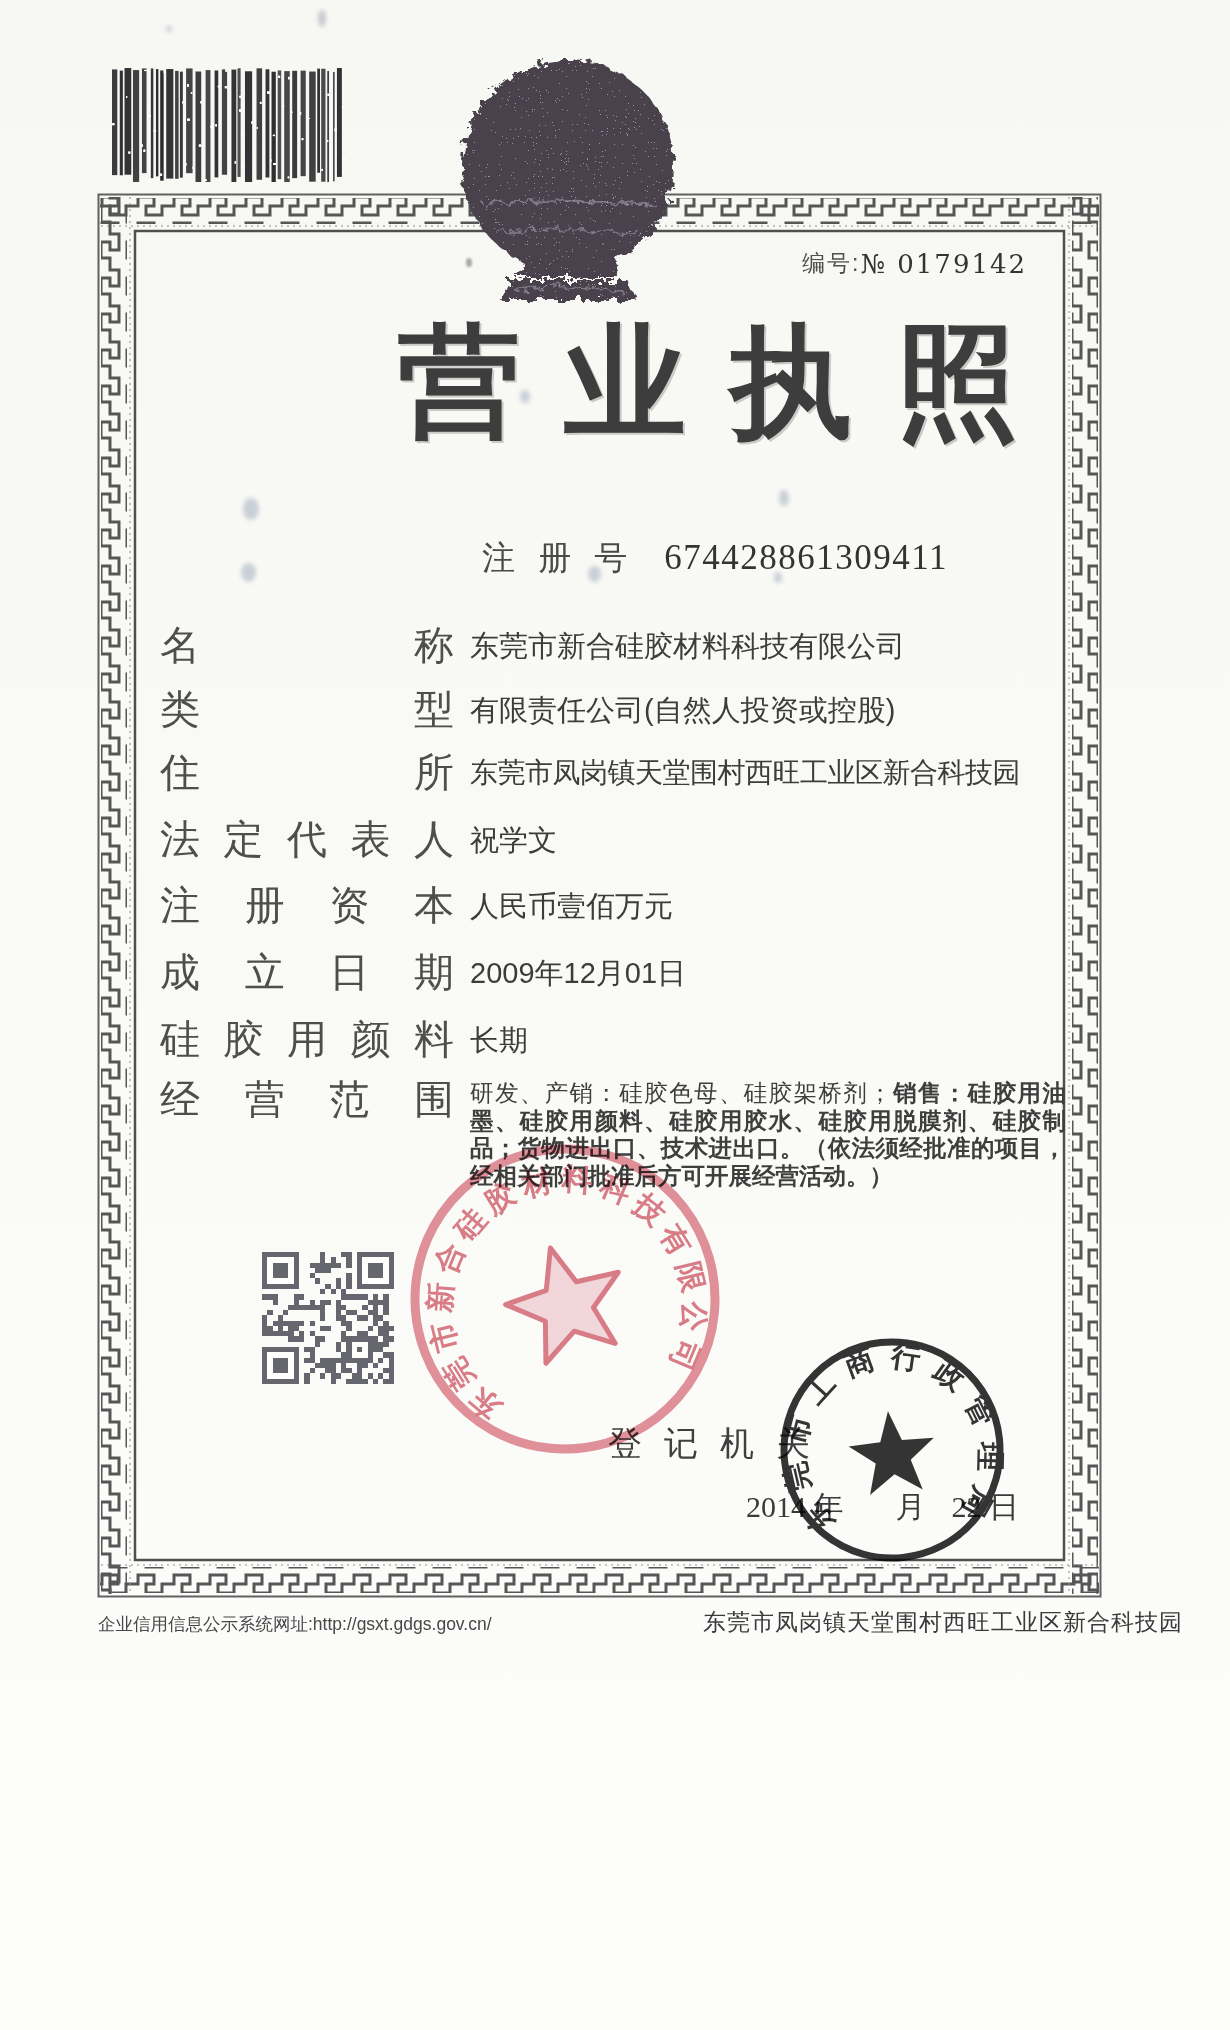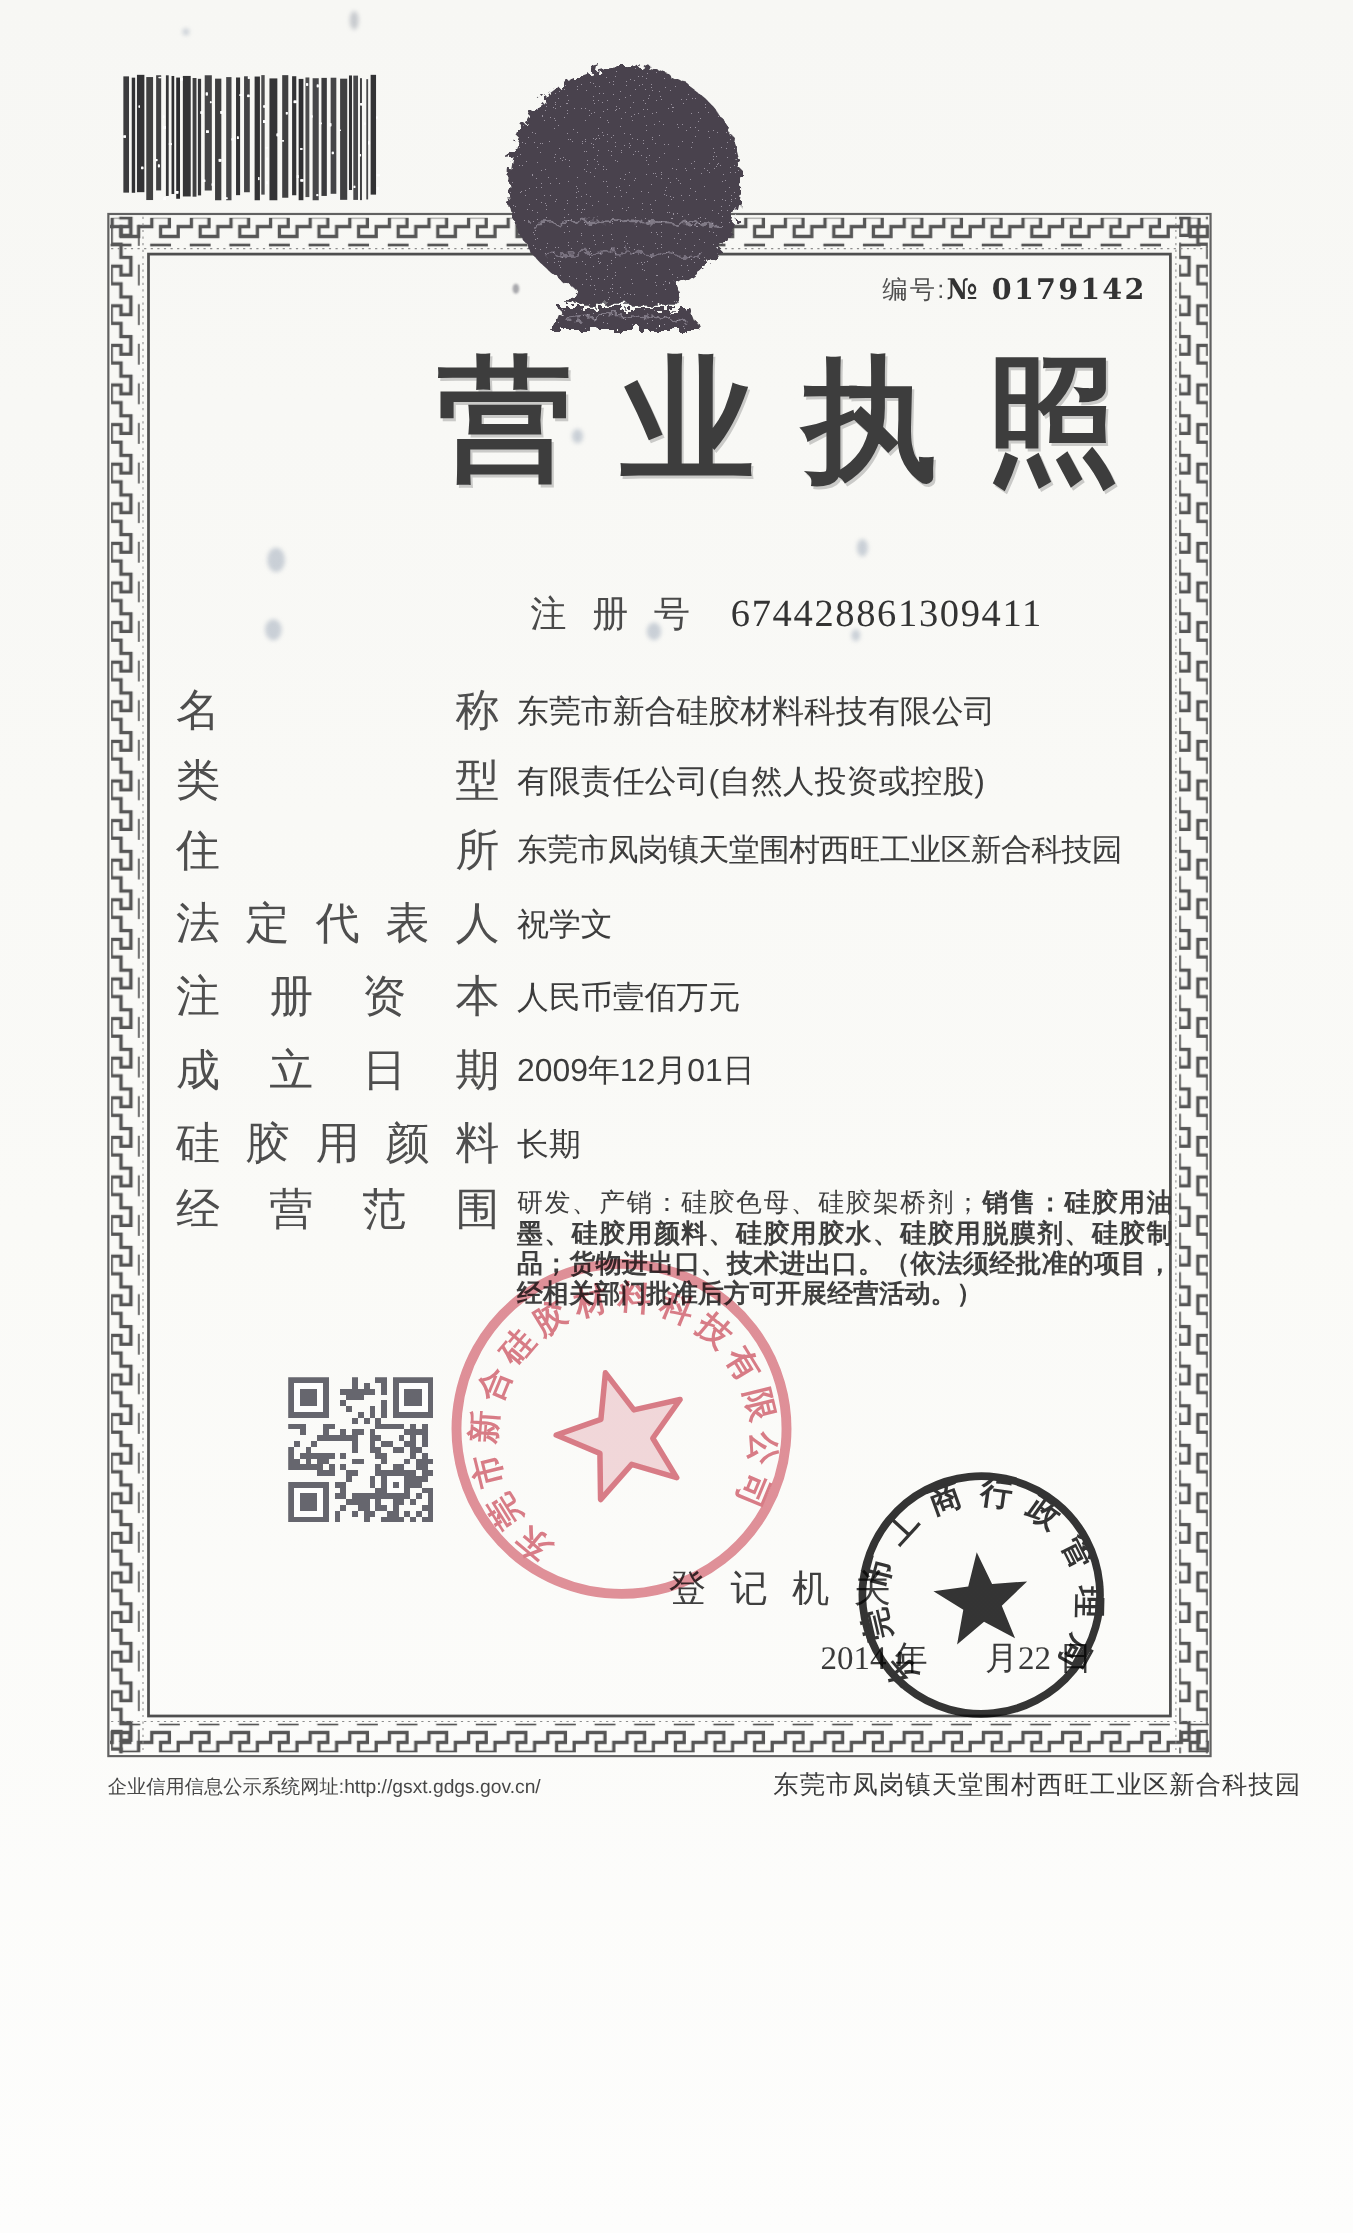--- a/index.html
+++ b/index.html
@@ -23,21 +23,21 @@
   #barcode{left:112px;top:66px;width:234px;height:116px;z-index:2}
   #barcode svg{width:100%;height:100%}
 
   
   #emblem{left:418px;top:54px;width:300px;height:254px;z-index:3}
   #emblem svg{width:100%;height:100%}
 
   
   #serial{left:802px;top:248px;display:flex;align-items:center;z-index:4}
   #serial .lab{font-size:23px;color:#4f4f4f;letter-spacing:2px}
-  #serial .num{font-size:26px;font-family:"DejaVu Serif",serif;font-weight:bold;color:#333;letter-spacing:2px}
+  #serial .num{font-size:26px;font-family:"DejaVu Serif",serif;font-weight:normal;color:#333;letter-spacing:2px}
 
   
   #title{left:150px;top:312px;width:912px;text-align:right;font-size:122px;font-weight:bold;
     letter-spacing:44px;text-indent:44px;color:#3d3d3d;z-index:4;line-height:1.15;
     text-shadow:2px 2px 0 rgba(95,95,95,.3)}
 
   
   #regno{left:482px;top:536px;display:flex;align-items:baseline;gap:30px;z-index:4}
   #regno .lab{font-size:33px;color:#4a4a4a;letter-spacing:7px}
   #regno .num{font-size:35px;font-family:"Liberation Serif",serif;color:#333;letter-spacing:1.5px}
@@ -62,21 +62,21 @@
   #red-seal svg{width:100%;height:100%}
   .red-stroke{stroke:var(--seal-red)}
   .red-text{fill:var(--seal-red);font-weight:bold;font-family:"Liberation Sans",sans-serif}
 
   
   #issuer-label{position:absolute;left:608px;top:1421px;width:202px;font-size:34px;color:#3f3f3f;
     text-align:justify;text-align-last:justify;text-justify:inter-character;z-index:4}
   #date-line{position:absolute;left:746px;top:1487px;font-size:30px;color:#3a3a3a;display:flex;
     align-items:baseline;z-index:4;font-family:"Liberation Serif",serif}
   #date-line .m{margin-left:52px}
-  #date-line .d{}
+  #date-line .d{margin-left:26px}
 
   
   #black-seal{left:772px;top:1330px;width:240px;height:240px;transform:rotate(-6deg);
     mix-blend-mode:multiply;opacity:.95;z-index:7}
   #black-seal svg{width:100%;height:100%}
   .black-stroke{stroke:var(--seal-black)}
   .black-fill{fill:var(--seal-black)}
   .black-text{fill:var(--seal-black);font-weight:bold;font-family:"Liberation Sans",sans-serif}
 
   

